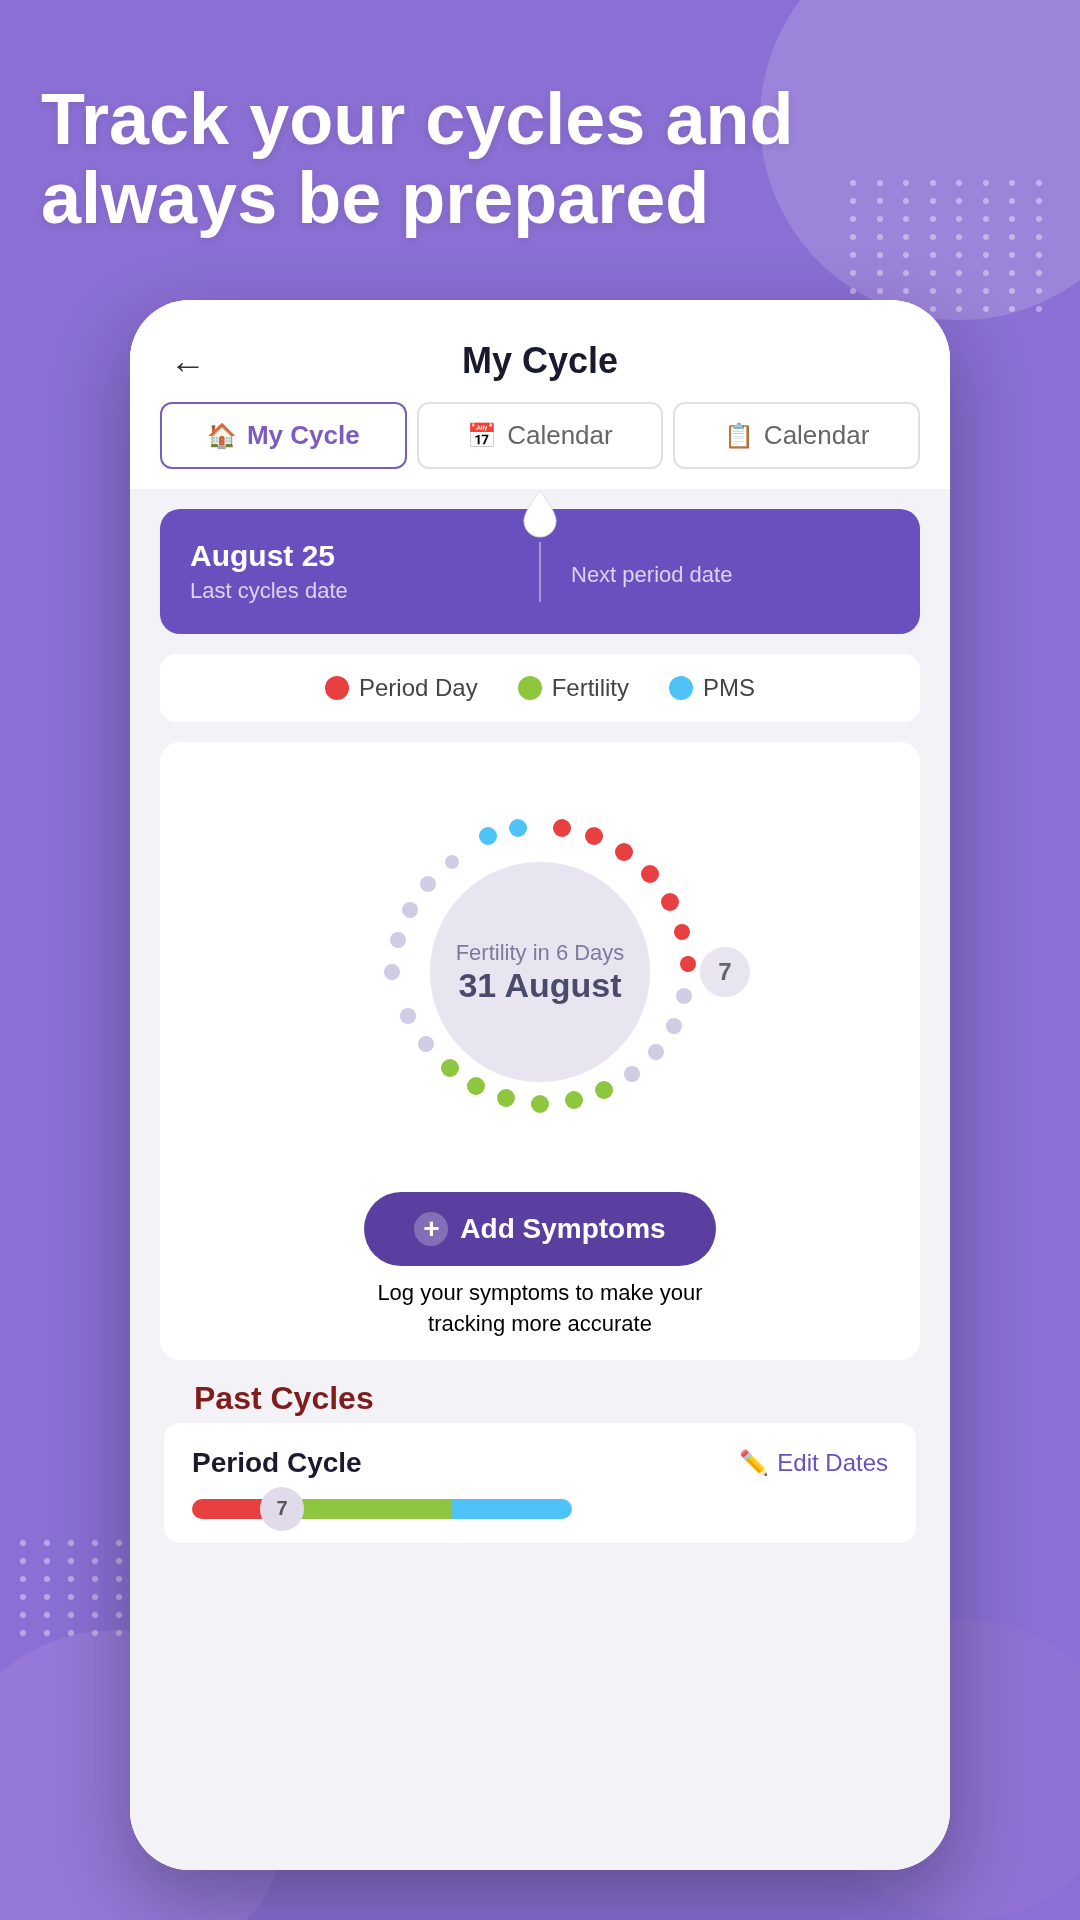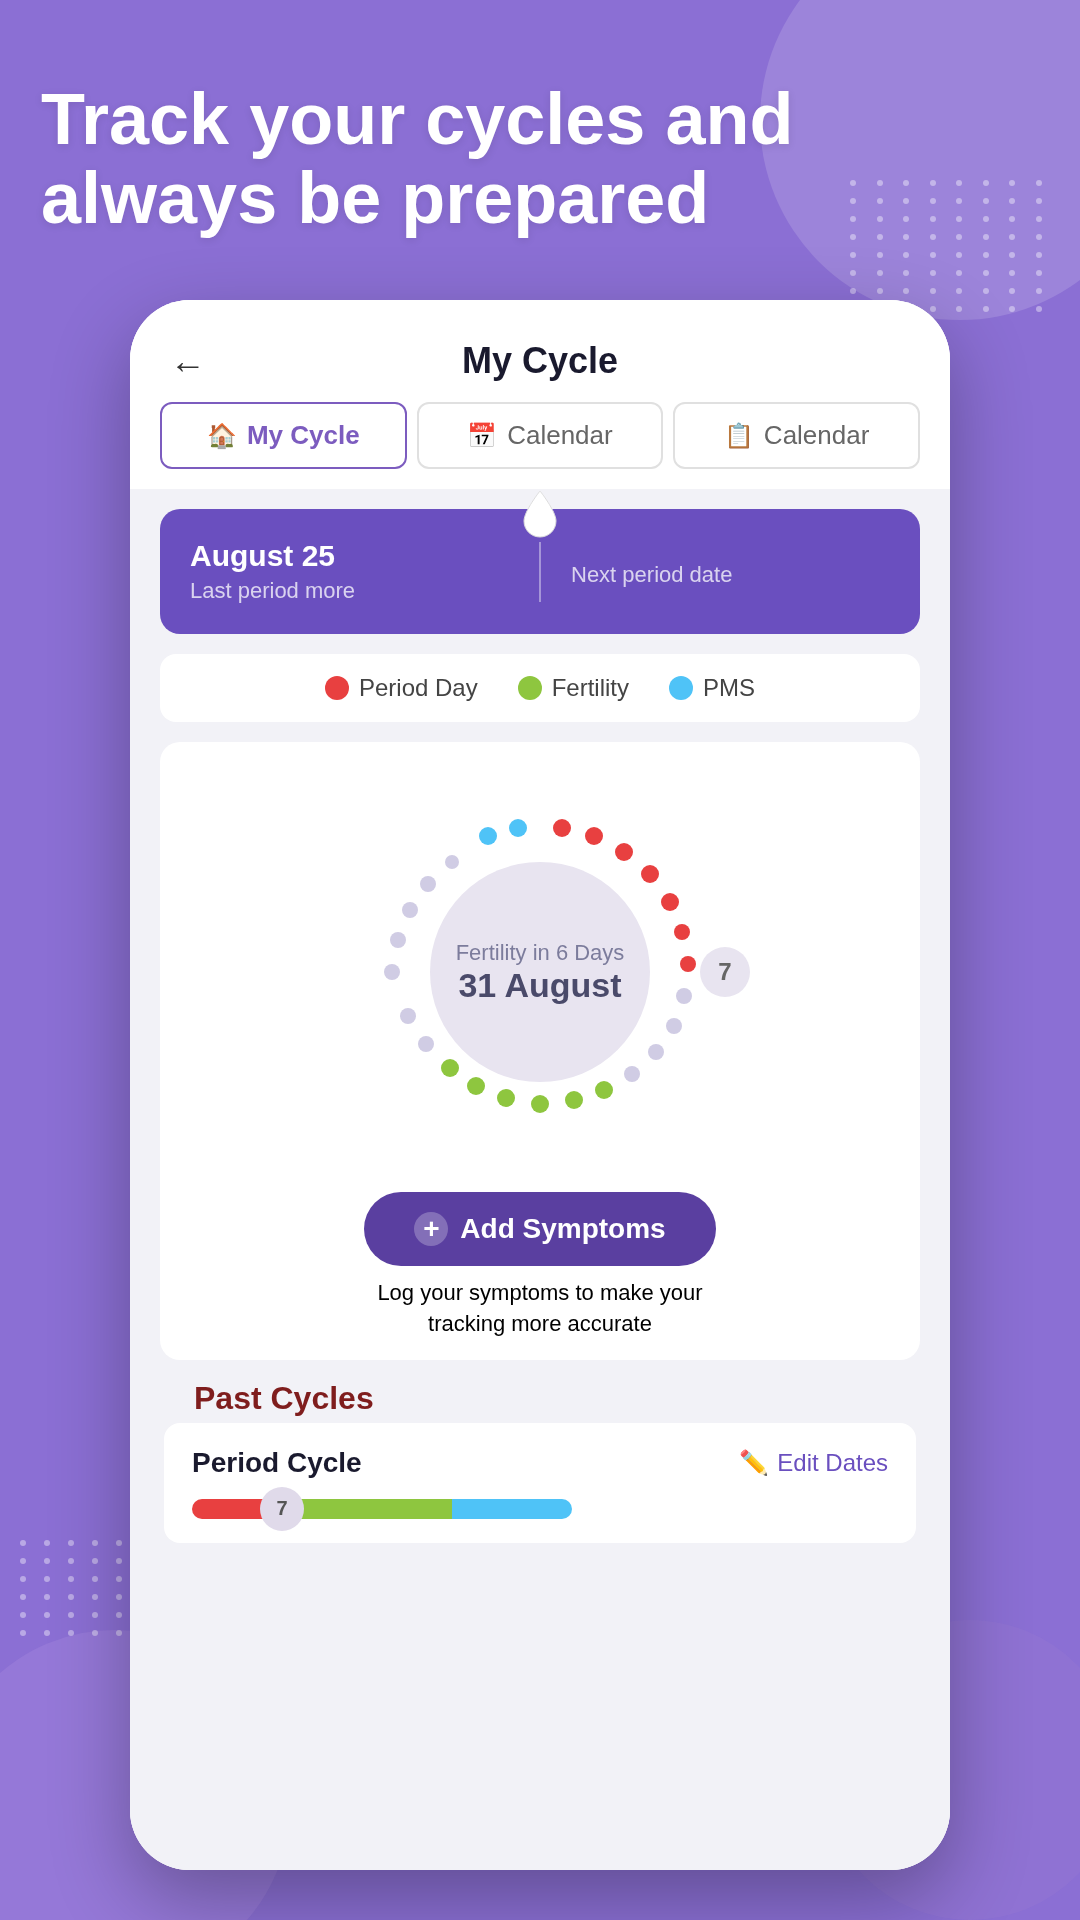--- a/index.html
+++ b/index.html
@@ -614,21 +614,21 @@
 
     <div class="content-scroll">
 
       <div class="period-dates-card">
 
         <svg class="drop-icon" viewBox="0 0 40 50" xmlns="http://www.w3.org/2000/svg">
           <path d="M20 2 C20 2 4 22 4 32 C4 41 11.2 48 20 48 C28.8 48 36 41 36 32 C36 22 20 2 20 2Z" fill="white" stroke="#ddd" stroke-width="1"></path>
         </svg>
         <div class="date-col">
           <div class="date-value">August 25</div>
-          <div class="date-label">Last period more</div>
+          <div class="date-label">Last cycles date</div>
         </div>
         <div class="date-divider"></div>
         <div class="date-col">
           <div class="date-label">Next period date</div>
         </div>
       </div>
 
       <div class="legend-row">
         <div class="legend-item">
           <div class="legend-dot" style="background:#e84040;"></div>

